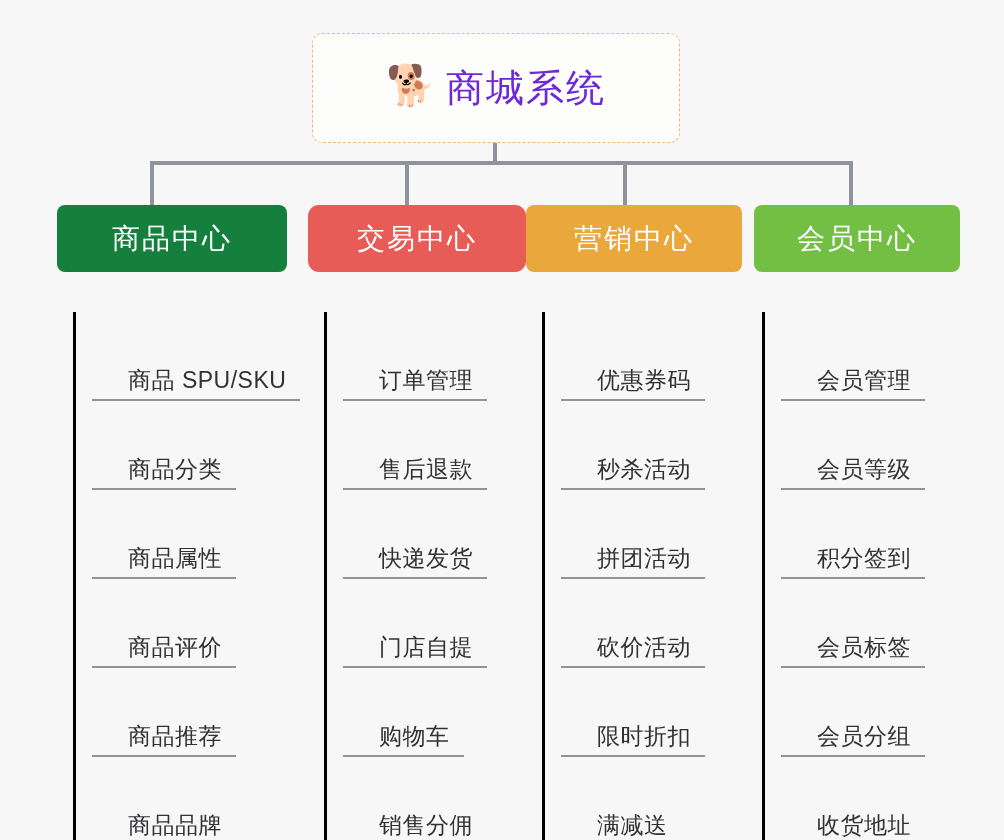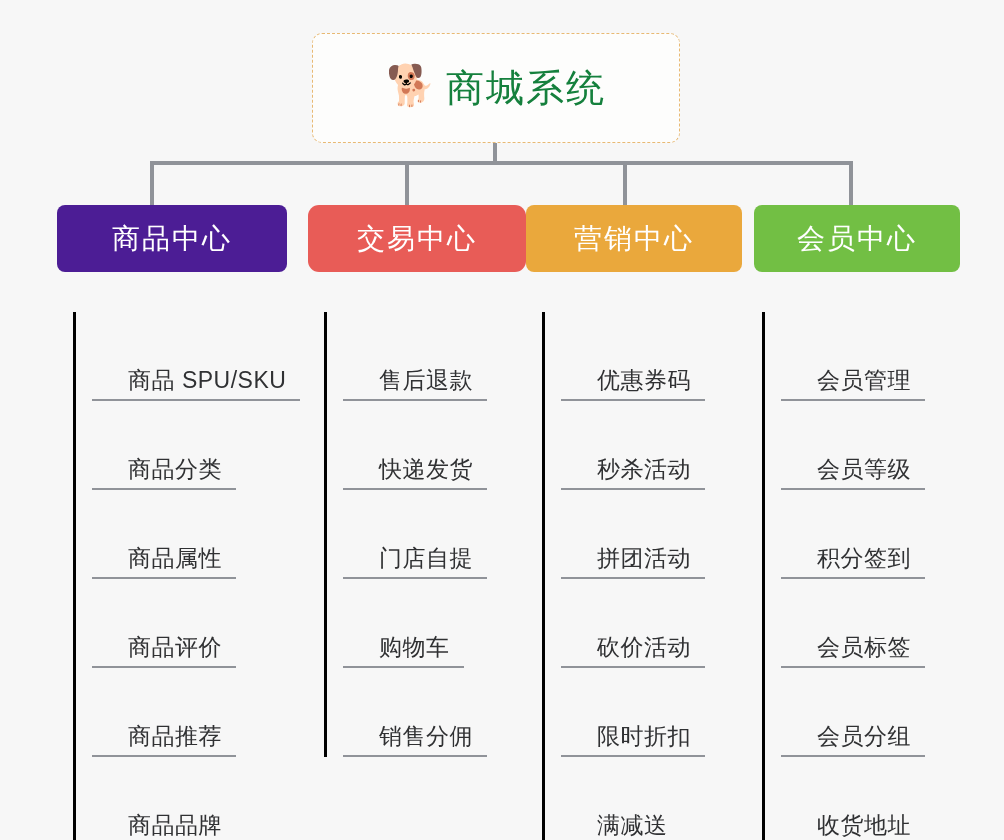--- a/index.html
+++ b/index.html
@@ -39,21 +39,21 @@
   }
   .root-emoji {
     font-size: 40px;
     line-height: 1;
     display: block;
     width: 46px;
     height: 46px;
   }
   .root-title {
     font-size: 38px;
-    color: #15803d;
+    color: #6d28d9;
     letter-spacing: 2px;
     white-space: nowrap;
   }
 
   
   .conn {
     position: absolute;
     background: #909399;
   }
   .conn-v-root {
@@ -92,21 +92,21 @@
     height: 67px;
     border-radius: 8px;
     display: flex;
     align-items: center;
     justify-content: center;
     color: #ffffff;
     font-size: 28px;
     letter-spacing: 2px;
     box-sizing: border-box;
   }
-  .branch-1 .branch-head { background: #4c1d95; text-align: right; }
+  .branch-1 .branch-head { background: #15803d; text-align: right; }
   .branch-2 .branch-head { background: #e85c57; border-radius: 11px; }
   .branch-3 .branch-head { background: #eaa83c; align-items: center; }
   .branch-4 .branch-head { background: #72bf44; margin-left: 8px; }
 
   
   .leaf-list {
     position: relative;
     margin-left: 16px;
     padding-left: 16px;
     border-left: 3px solid #000000;
@@ -188,20 +188,24 @@
       </div>
     </div>
   </div>
 
   <div class="branch branch-2">
     <div class="branch-head">
       <span>交易中心</span>
     </div>
     <div class="leaf-list">
       <div class="leaf-item">
+        <span class="leaf-label">订单管理</span>
+        <span class="leaf-rule" style="width: 144px;"></span>
+      </div>
+      <div class="leaf-item">
         <span class="leaf-label">售后退款</span>
         <span class="leaf-rule" style="width: 144px;"></span>
       </div>
       <div class="leaf-item">
         <span class="leaf-label">快递发货</span>
         <span class="leaf-rule" style="width: 144px;"></span>
       </div>
       <div class="leaf-item">
         <span class="leaf-label">门店自提</span>
         <span class="leaf-rule" style="width: 144px;"></span>

